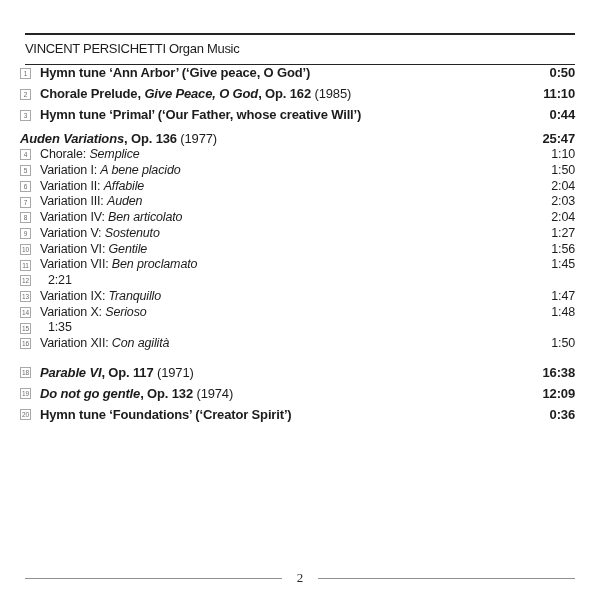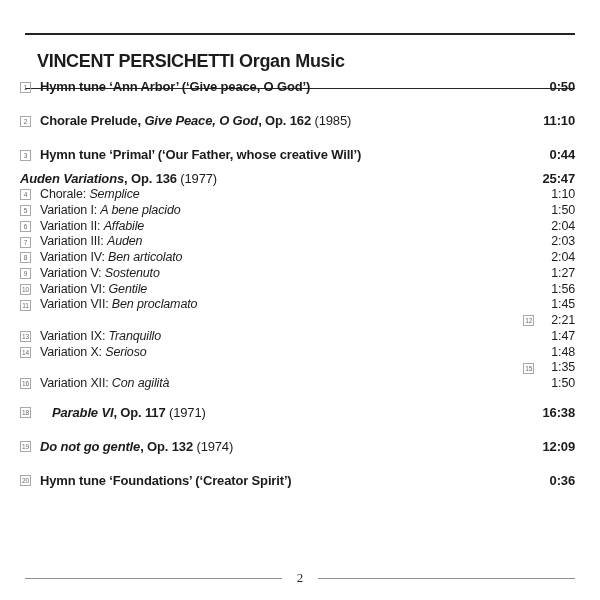--- a/index.html
+++ b/index.html
@@ -10,31 +10,31 @@
   .page{
     position:relative; width:600px; height:600px; background:var(--bg);
     font-family:"Liberation Sans", sans-serif; color:var(--text); overflow:hidden;
     margin:0 auto;
   }
   
   .header{position:absolute; left:25px; right:25px; top:33px;}
   .rule-thick{height:0; border-top:2.5px solid var(--rule);}
   .rule-thin{height:0; border-top:1.5px solid var(--rule);}
   .page-title{
-    margin:12px; padding:6px 0 7px 0; font-size:18px; font-weight:700;
+    margin:0; padding:6px 0 7px 0; font-size:13px; font-weight:400;
     letter-spacing:-0.3px; line-height:16px; color:var(--text);
   }
   
-  .tracklist{position:absolute; left:20px; right:25px; top:63px;}
+  .tracklist{position:absolute; left:20px; right:25px; top:49px;}
   .row{display:flex; align-items:baseline; letter-spacing:-0.15px;}
-  .row-work{height:16px; margin-top:18px; font-size:13px; font-weight:700;}
+  .row-work{height:16px; margin-top:5px; font-size:13px; font-weight:700;}
   .row-work.first{margin-top:16px;}
-  .row-work.after-movements{margin-top:13px;gap:12px;}
+  .row-work.after-movements{margin-top:13px;}
   .row-section{height:16px; margin-top:8px; font-size:13px; font-weight:700;}
-  .row-movement{height:15.75px; font-size:12.5px; font-weight:400;justify-content:flex-end;}
+  .row-movement{height:15.75px; font-size:12.5px; font-weight:400;}
   .tracknum{
     flex:none; box-sizing:border-box; width:11px; height:11px; margin-right:9px;
     border:1px solid var(--box_border); color:var(--box_digit);
     font-size:6.5px; font-weight:400; font-style:normal; line-height:9px;
     text-align:center; align-self:center; letter-spacing:0;
   }
   .num-spacer{flex:none; width:0;}
   .title{flex:1; white-space:nowrap; overflow:hidden; min-width:0;}
   .title span{white-space:pre;}
   .time{flex:none; margin-left:8px; text-align:right;}

